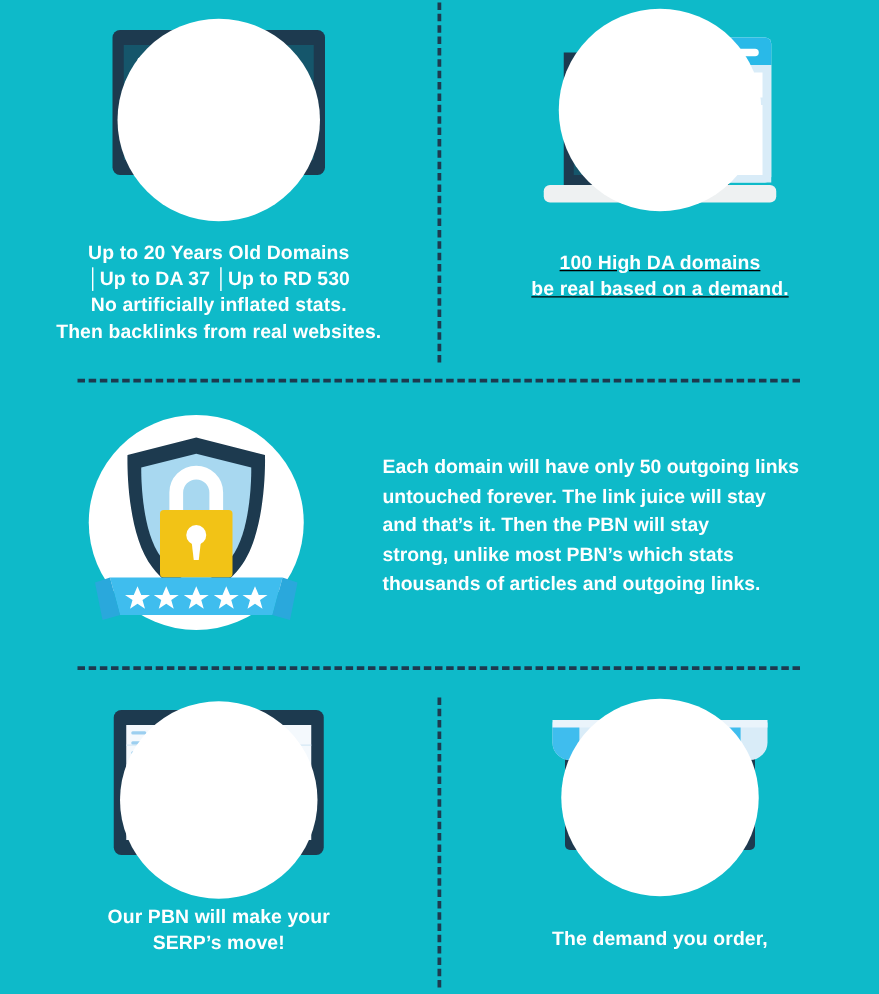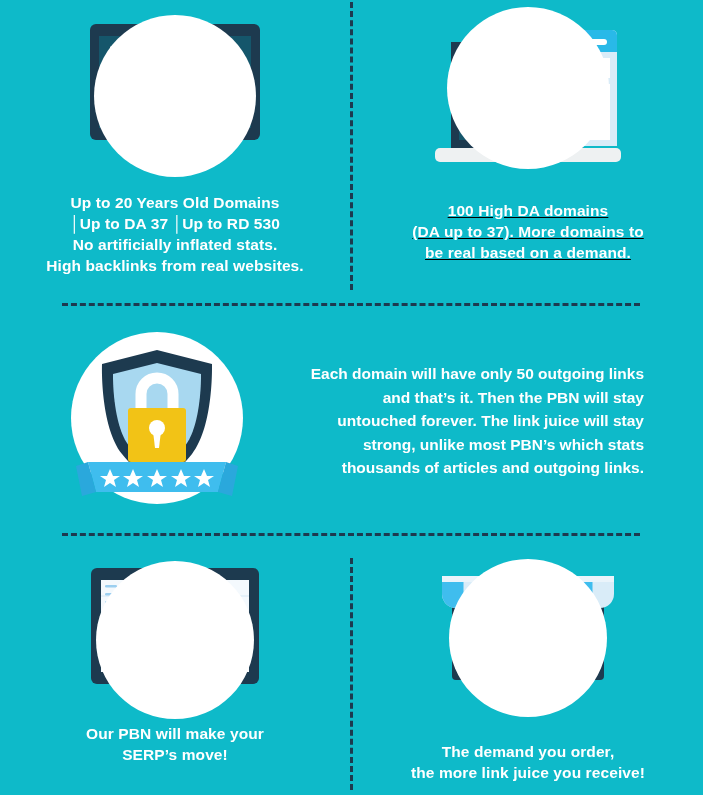--- a/index.html
+++ b/index.html
@@ -130,21 +130,21 @@
           <circle cx="26" cy="-15" r="2.6" fill="#d9ecf8"></circle>
           <circle cx="-20" cy="20" r="2.6" fill="#d9ecf8"></circle>
         </g>
       </svg>
     </div>
 
     <div class="caption" style="margin-top:14px;">
       <span class="ln">Up to 20 Years Old Domains</span>
       <span class="ln">│Up to DA 37 │Up to RD 530</span>
       <span class="ln">No artificially inflated stats.</span>
-      <span class="ln">High backlinks from real websites.</span>
+      <span class="ln">Then backlinks from real websites.</span>
     </div>
   </div>
 
   <div class="cell" style="left:353px; top:8px; width:350px;text-decoration:underline;">
 
     <div class="icon-wrap" style="width:210px; height:170px;">
       <div class="circle-bg" style="width:162px; height:162px; top:80px;"></div>
       <svg width="210" height="170" viewBox="0 0 210 170">
 
         <path d="M28 34 L160 34 L160 140 L28 140 Z" fill="#1d3a4f"></path>
@@ -170,21 +170,20 @@
         <rect x="149" y="76" width="38" height="56" fill="#ffffff"></rect>
 
         <path d="M120 44 a10,10 0 0 1 9,1" stroke="#f2c316" stroke-width="2.6" fill="none" stroke-linecap="round"></path>
         <path d="M116 46 a14,14 0 0 1 13,1" stroke="#f2c316" stroke-width="2.4" fill="none" stroke-linecap="round" opacity="0.75"></path>
         <path d="M123 48 L123 76 L130 69 L135 79 L141 76 L136 66 L145 65 Z" fill="#f2c316" stroke="#ffffff" stroke-width="2.4" stroke-linejoin="round"></path>
       </svg>
     </div>
 
     <div class="caption" style="margin-top:22px;">
       <span class="ln">100 High DA domains</span>
-      <span class="ln">(DA up to 37). More domains to</span>
       <span class="ln">be real based on a demand.</span>
     </div>
   </div>
 
   <div class="cell" style="left:62px; top:330px; width:580px;">
 
     <div style="position:absolute; left:0; top:0; width:190px; height:180px;">
       <svg width="190" height="180" viewBox="0 0 190 180">
         <circle cx="95" cy="88" r="86" fill="#ffffff"></circle>
 
@@ -207,24 +206,24 @@
         <g fill="#ffffff">
           <polygon points="48,139 51,146 58,146 52,150 54,157 48,153 42,157 44,150 38,146 45,146"></polygon>
           <polygon points="71,139 74,146 81,146 75,150 77,157 71,153 65,157 67,150 61,146 68,146"></polygon>
           <polygon points="95,139 98,146 105,146 99,150 101,157 95,153 89,157 91,150 85,146 92,146"></polygon>
           <polygon points="119,139 122,146 129,146 123,150 125,157 119,153 113,157 115,150 109,146 116,146"></polygon>
           <polygon points="142,139 145,146 152,146 146,150 148,157 142,153 136,157 138,150 132,146 139,146"></polygon>
         </g>
       </svg>
     </div>
 
-    <div class="para" style="position:absolute; left:228px; top:32px; width:354px;text-align:right;">
+    <div class="para" style="position:absolute; left:244px; top:32px; width:354px;">
       <span class="ln">Each domain will have only 50 outgoing links</span>
+      <span class="ln">untouched forever. The link juice will stay</span>
       <span class="ln">and that’s it. Then the PBN will stay</span>
-      <span class="ln">untouched forever. The link juice will stay</span>
       <span class="ln">strong, unlike most PBN’s which stats</span>
       <span class="ln">thousands of articles and outgoing links.</span>
     </div>
   </div>
 
   <div class="cell" style="left:0; top:558px; width:350px;">
 
     <div class="icon-wrap" style="width:200px; height:165px;">
       <div class="circle-bg" style="width:158px; height:158px; top:82px;"></div>
       <svg width="200" height="165" viewBox="0 0 200 165">
@@ -330,17 +329,16 @@
           <g stroke="#3fbdee" stroke-width="3" stroke-linecap="round">
             <line x1="60" y1="112" x2="118" y2="112"></line>
             <line x1="127" y1="112" x2="142" y2="112"></line>
           </g>
         </g>
       </svg>
     </div>
 
     <div class="caption" style="margin-top:18px;">
       <span class="ln">The demand you order,</span>
-      <span class="ln">the more link juice you receive!</span>
     </div>
   </div>
 
 </div>
 
 </body></html>

